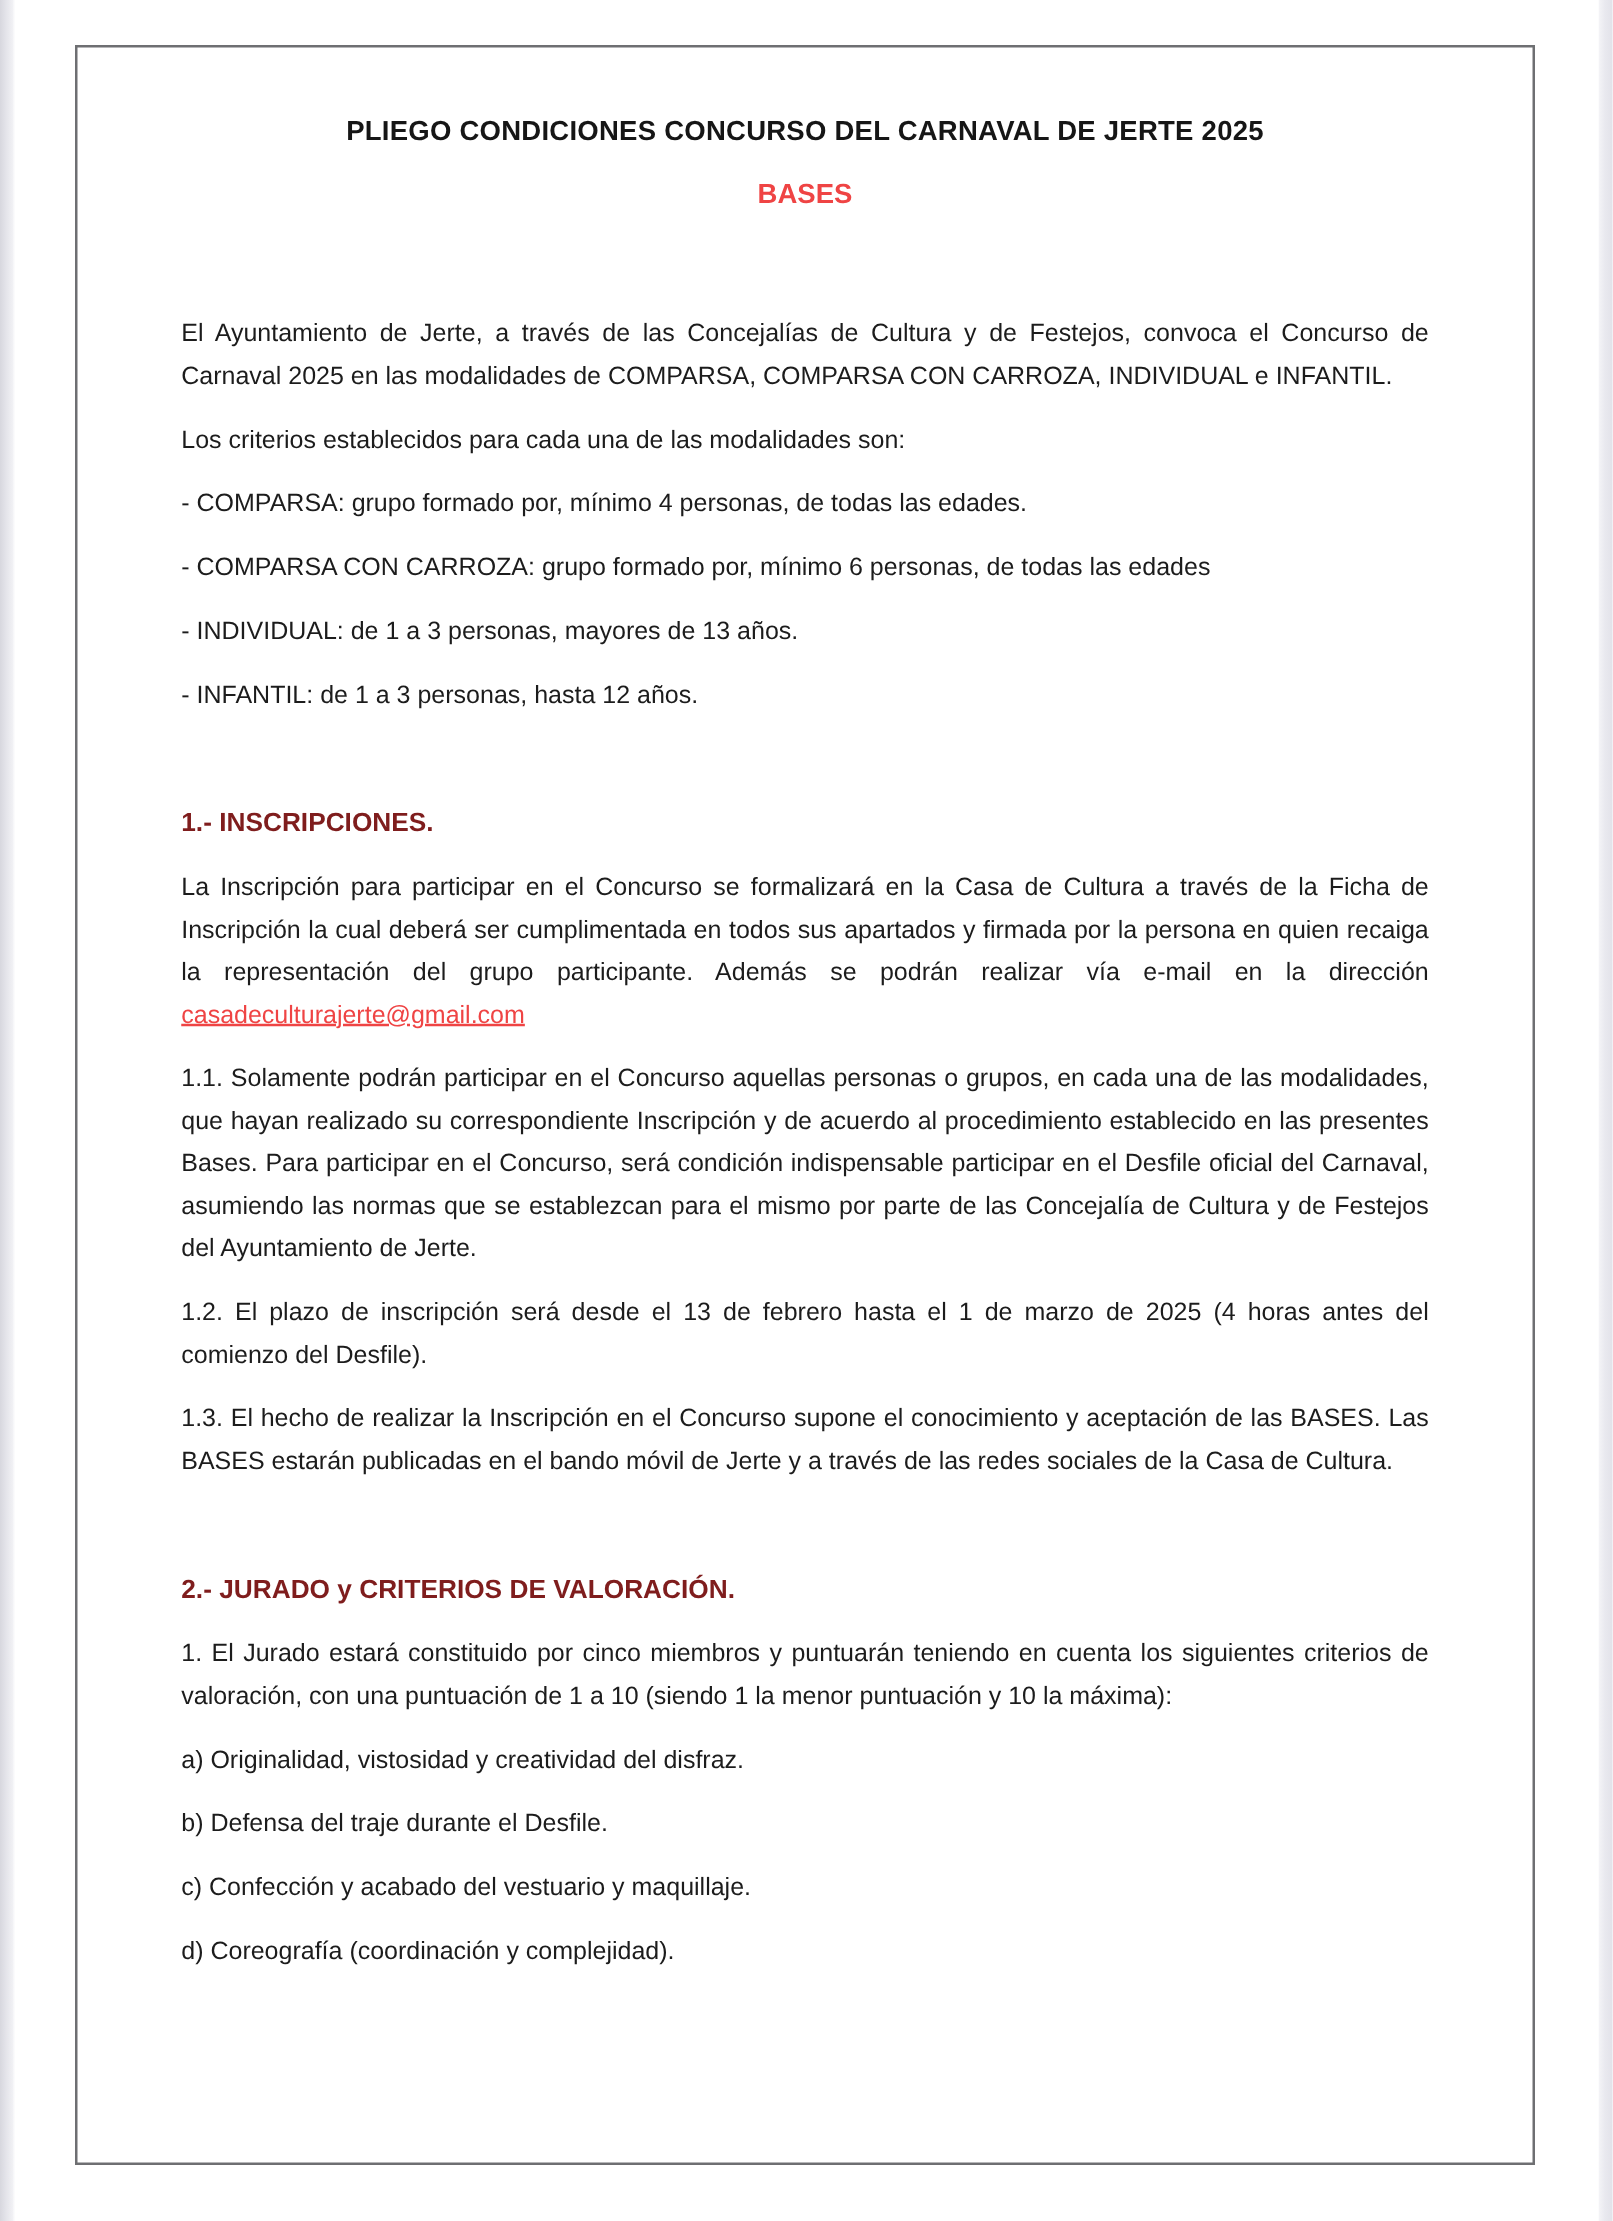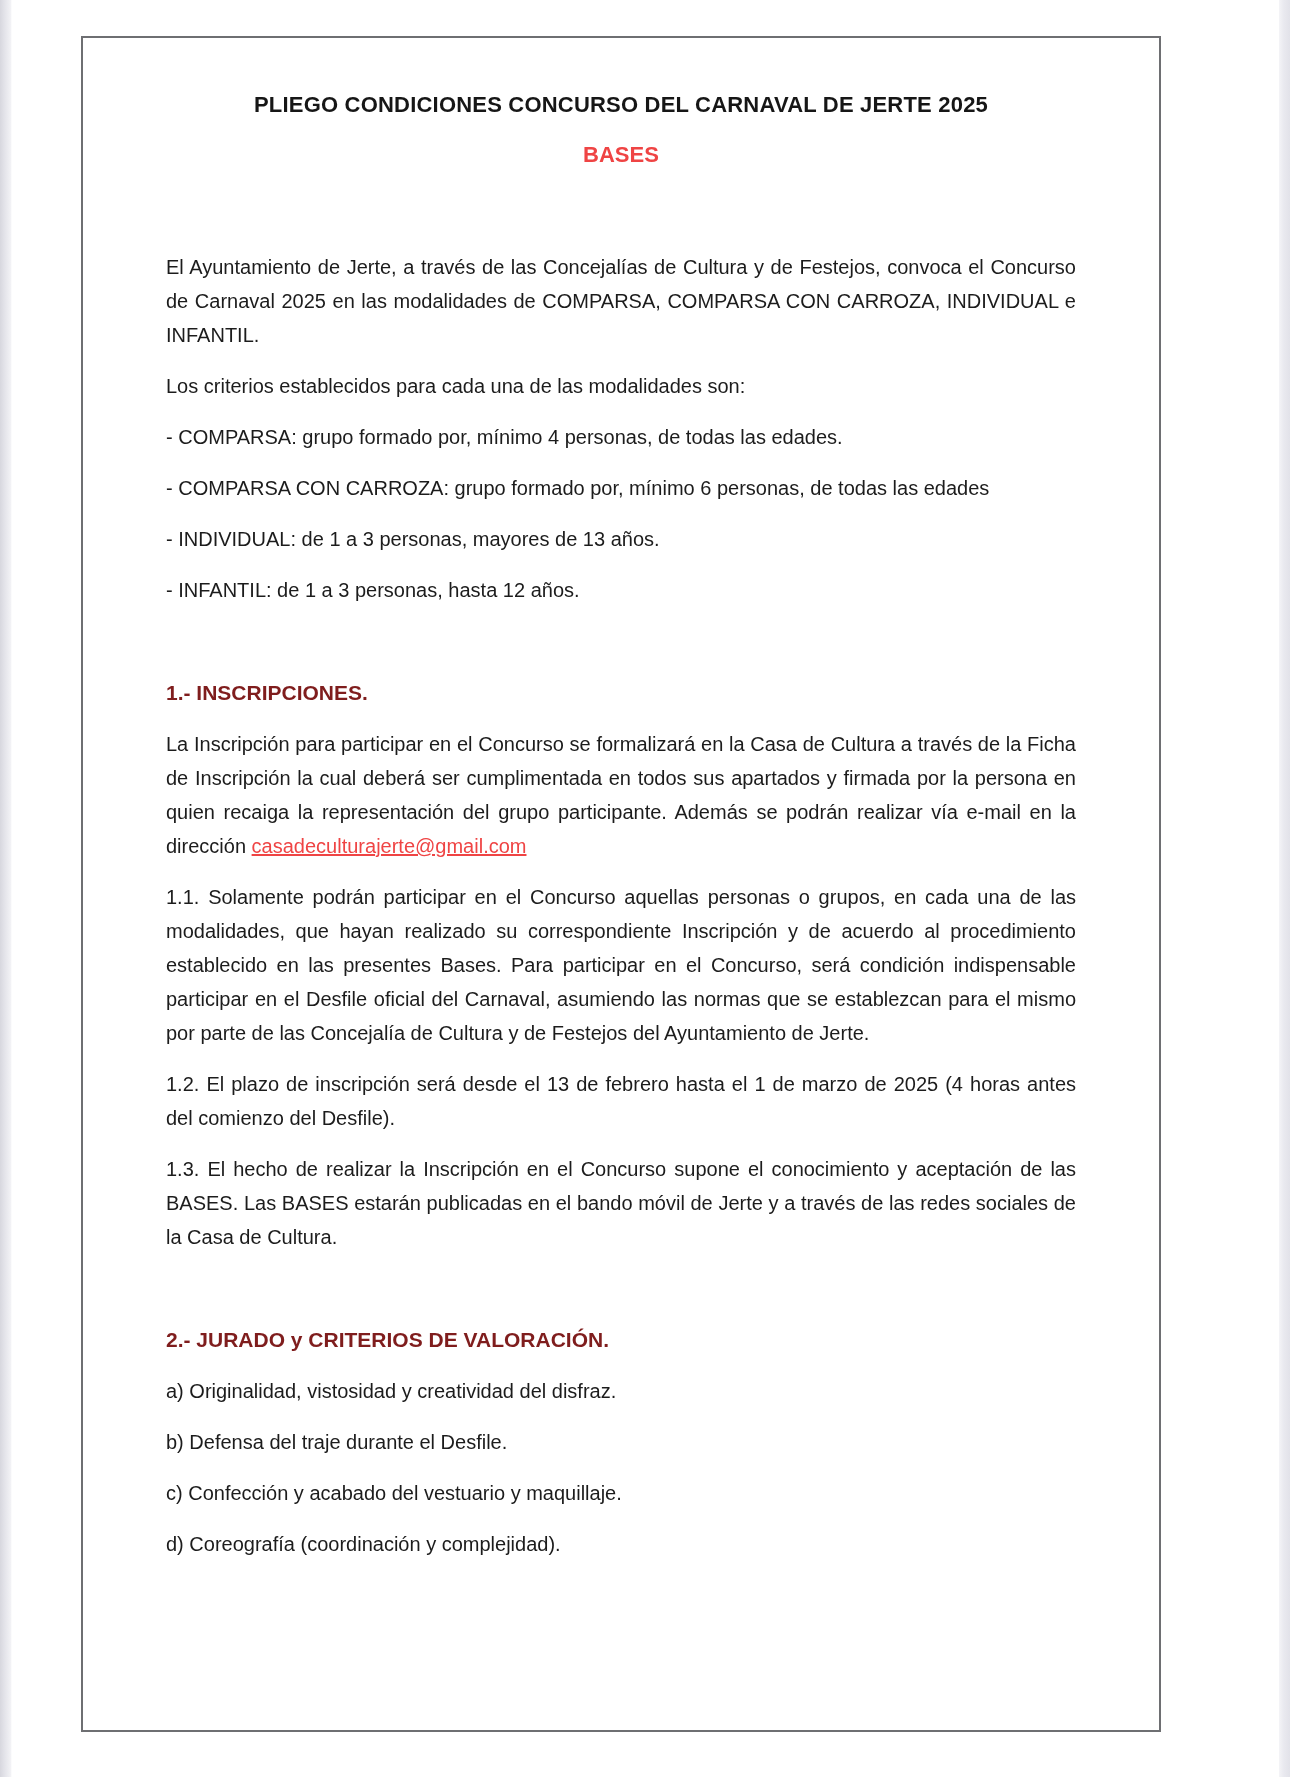--- a/index.html
+++ b/index.html
@@ -23,26 +23,25 @@
     width: 11px;
     z-index: 3;
   }
   .edge-left  { left: 0;  background: linear-gradient(to right, #d7d7de 0%, #e3e3e9 40%, #f3f3f6 100%); border-right: 1px solid #fbfbfc; }
   .edge-right { right: 0; background: linear-gradient(to left,  #e2e2e9 0%, #e9e9ef 55%, #f4f4f7 100%); }
 
   .page-frame {
     position: absolute;
     left: 60px;
     top: 36px;
-    width: 1080px;
+    width: 1168px;
     height: 1696px;
     border: 2px solid #6e6f72;
     box-sizing: border-box;
     background: #ffffff;
-    margin-left: 21px;
   }
   .content {
     box-sizing: border-box;
     padding: 50px 83px 0 83px;
     font-size: 20px;
     line-height: 34px;
   }
   .doc-title {
     margin: 0 0 16px 0;
     font-size: 22px;
@@ -110,20 +109,21 @@
     <p class="para"><span>La Inscripción para participar en el Concurso se formalizará en la Casa de Cultura a través de la Ficha de Inscripción la cual deberá ser cumplimentada en todos sus apartados y firmada por la persona en quien recaiga la representación del grupo participante. Además se podrán realizar vía e-mail en la dirección </span><a class="email-link">casadeculturajerte@gmail.com</a></p>
 
     <p class="para">1.1. Solamente podrán participar en el Concurso aquellas personas o grupos, en cada una de las modalidades, que hayan realizado su correspondiente Inscripción y de acuerdo al procedimiento establecido en las presentes Bases. Para participar en el Concurso, será condición indispensable participar en el Desfile oficial del Carnaval, asumiendo las normas que se establezcan para el mismo por parte de las Concejalía de Cultura y de Festejos del Ayuntamiento de Jerte.</p>
 
     <p class="para"><span>1.2. El plazo de inscripción será desde el </span><span class="bold">13 de febrero hasta el 1 de marzo de 2025 (4 horas antes del comienzo del Desfile).</span></p>
 
     <p class="para">1.3. El hecho de realizar la Inscripción en el Concurso supone el conocimiento y aceptación de las BASES. Las BASES estarán publicadas en el bando móvil de Jerte y a través de las redes sociales de la Casa de Cultura.</p>
 
     <p class="sec-heading">2.- JURADO y CRITERIOS DE VALORACIÓN.</p>
 
+    <p class="para">1. El Jurado estará constituido por cinco miembros y puntuarán teniendo en cuenta los siguientes criterios de valoración, con una puntuación de 1 a 10 (siendo 1 la menor puntuación y 10 la máxima):</p>
 
     <p class="plain">a) Originalidad, vistosidad y creatividad del disfraz.</p>
     <p class="plain">b) Defensa del traje durante el Desfile.</p>
     <p class="plain">c) Confección y acabado del vestuario y maquillaje.</p>
     <p class="plain">d) Coreografía (coordinación y complejidad).</p>
 
   </div>
 </div>
 
 </body></html>

